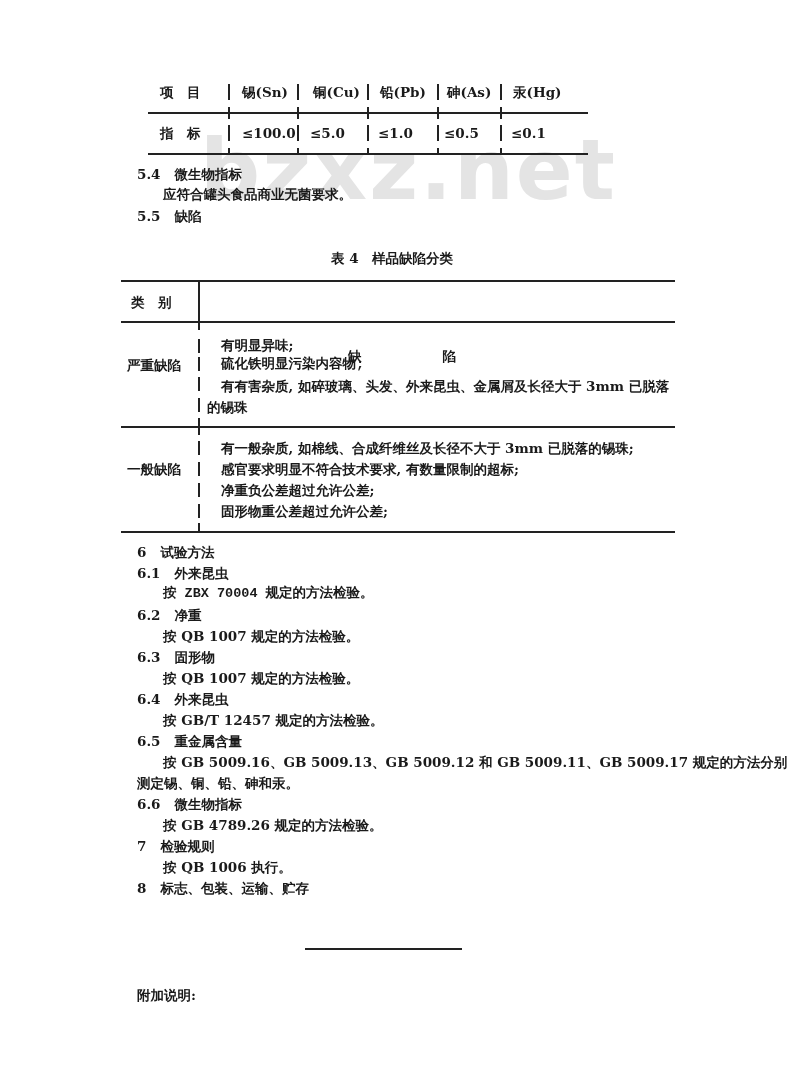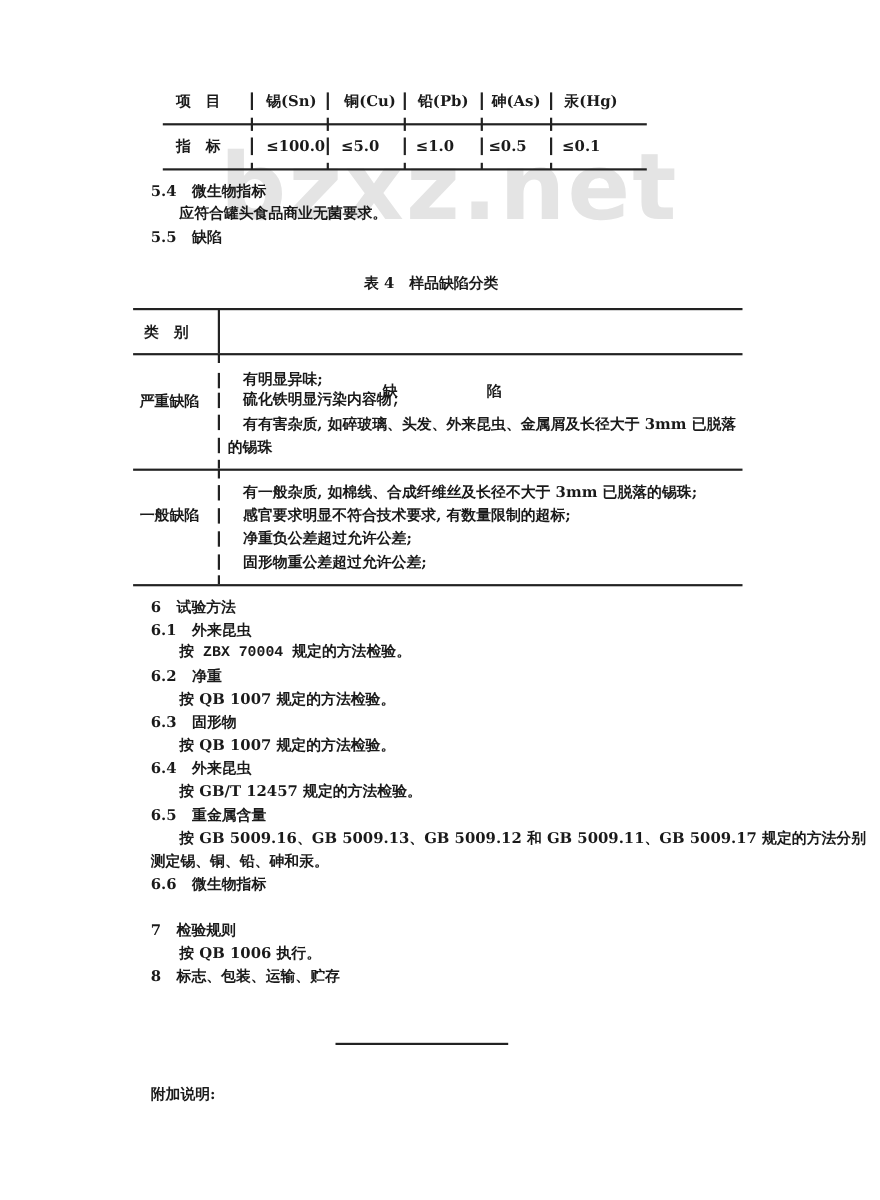--- a/index.html
+++ b/index.html
@@ -138,20 +138,21 @@
 
   <div class="abs txt" style="left:121px;top:731px;">
     <span>6.5</span>&nbsp;&nbsp;&nbsp;<span>重金属含量</span>
   </div>
   <div class="abs txt" style="left:147px;top:752px;">按 GB 5009.16、GB 5009.13、GB 5009.12 和 GB 5009.11、GB 5009.17 规定的方法分别</div>
   <div class="abs txt" style="left:121px;top:773px;">测定锡、铜、铅、砷和汞。</div>
 
   <div class="abs txt" style="left:121px;top:794px;">
     <span>6.6</span>&nbsp;&nbsp;&nbsp;<span>微生物指标</span>
   </div>
+  <div class="abs txt" style="left:147px;top:815px;">按 GB 4789.26 规定的方法检验。</div>
 
   <div class="abs txt" style="left:121px;top:836px;">
     <span>7</span>&nbsp;&nbsp;&nbsp;<span>检验规则</span>
   </div>
   <div class="abs txt" style="left:147px;top:857px;">按 QB 1006 执行。</div>
 
   <div class="abs txt" style="left:121px;top:878px;">
     <span>8</span>&nbsp;&nbsp;&nbsp;<span>标志、包装、运输、贮存</span>
   </div>
 

